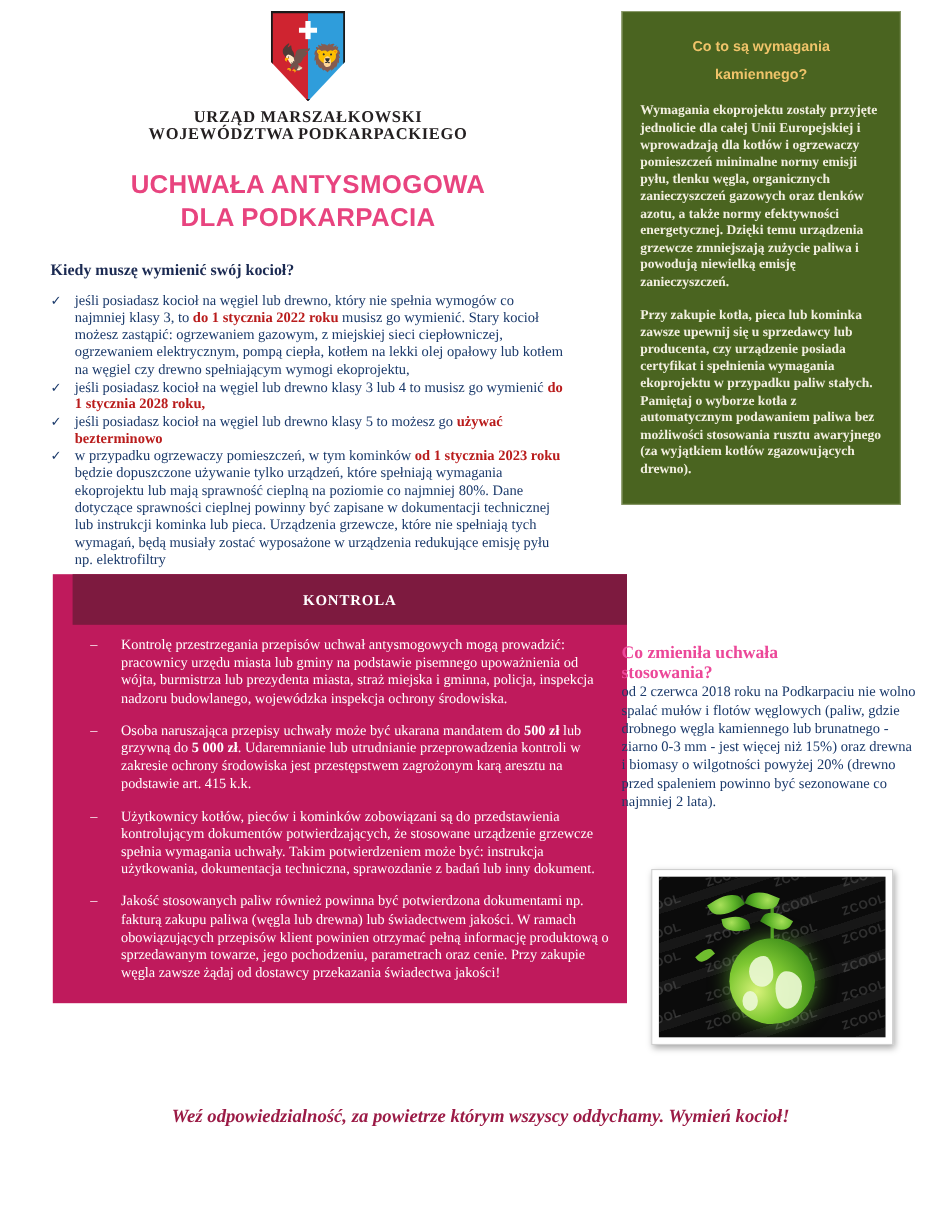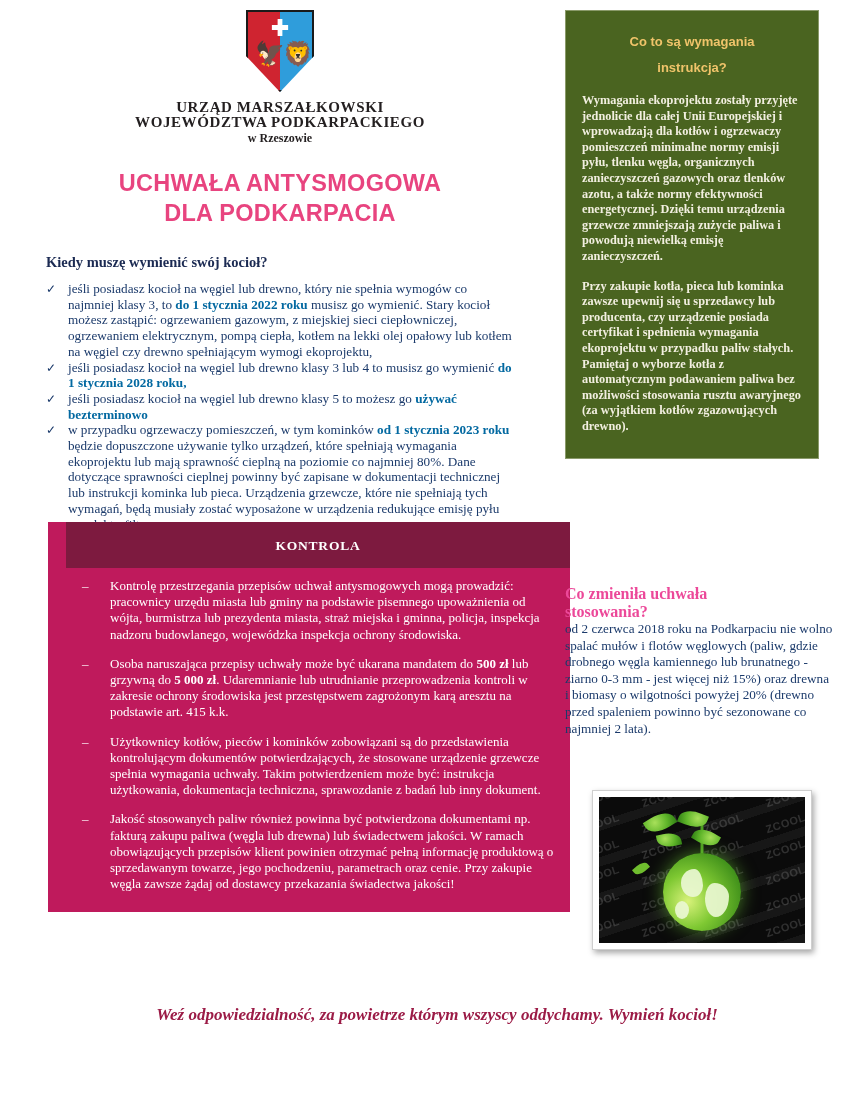--- a/index.html
+++ b/index.html
@@ -141,21 +141,21 @@
     flex: 0 0 22px;
     color: #1b3a6b;
     font-size: 12px;
     line-height: 16px;
   }
   .check-text {
     flex: 1 1 auto;
     text-align: left;
   }
   .hl {
-    color: #0369a1;
+    color: #b91c1c;
     font-weight: bold;
   }
 
   
   #kontrola-box {
     position: absolute;
     left: 48px;
     top: 522px;
     width: 504px;
     background: #bf1a5c;
@@ -371,21 +371,20 @@
       </div>
       <div class="shield-outline"></div>
       <div class="cross"></div>
       <div class="griffin">🦅</div>
       <div class="lion">🦁</div>
     </div>
 
     <div id="office-name">
       <div class="ln1">URZĄD MARSZAŁKOWSKI</div>
       <div class="ln2">WOJEWÓDZTWA PODKARPACKIEGO</div>
-      <div class="ln3">w Rzeszowie</div>
     </div>
   </div>
 
   <div id="main-title">
     <div>UCHWAŁA ANTYSMOGOWA</div>
     <div>DLA PODKARPACIA</div>
   </div>
 
   <div id="question-heading">Kiedy muszę wymienić swój kocioł?</div>
 
@@ -430,21 +429,21 @@
       </div>
   </div>
 
 </div>
 
 <div id="right-column">
 
   <div id="green-box">
     <div id="green-title">
       <div>Co to są wymagania</div>
-      <div>instrukcja?</div>
+      <div>kamiennego?</div>
     </div>
     <div class="green-para">Wymagania ekoprojektu zostały przyjęte jednolicie dla całej Unii Europejskiej i wprowadzają dla kotłów i ogrzewaczy pomieszczeń minimalne normy emisji pyłu, tlenku węgla, organicznych zanieczyszczeń gazowych oraz tlenków azotu, a także normy efektywności energetycznej. Dzięki temu urządzenia grzewcze zmniejszają zużycie paliwa i powodują niewielką emisję zanieczyszczeń.</div>
     <div class="green-para">Przy zakupie kotła, pieca lub kominka zawsze upewnij się u sprzedawcy lub producenta, czy urządzenie posiada certyfikat i spełnienia wymagania ekoprojektu w przypadku paliw stałych. Pamiętaj o wyborze kotła z automatycznym podawaniem paliwa bez możliwości stosowania rusztu awaryjnego (za wyjątkiem kotłów zgazowujących drewno).</div>
   </div>
 
   <div id="change-block">
     <div id="change-title">
       <div>Co zmieniła uchwała</div>
       <div>stosowania?</div>
     </div>

